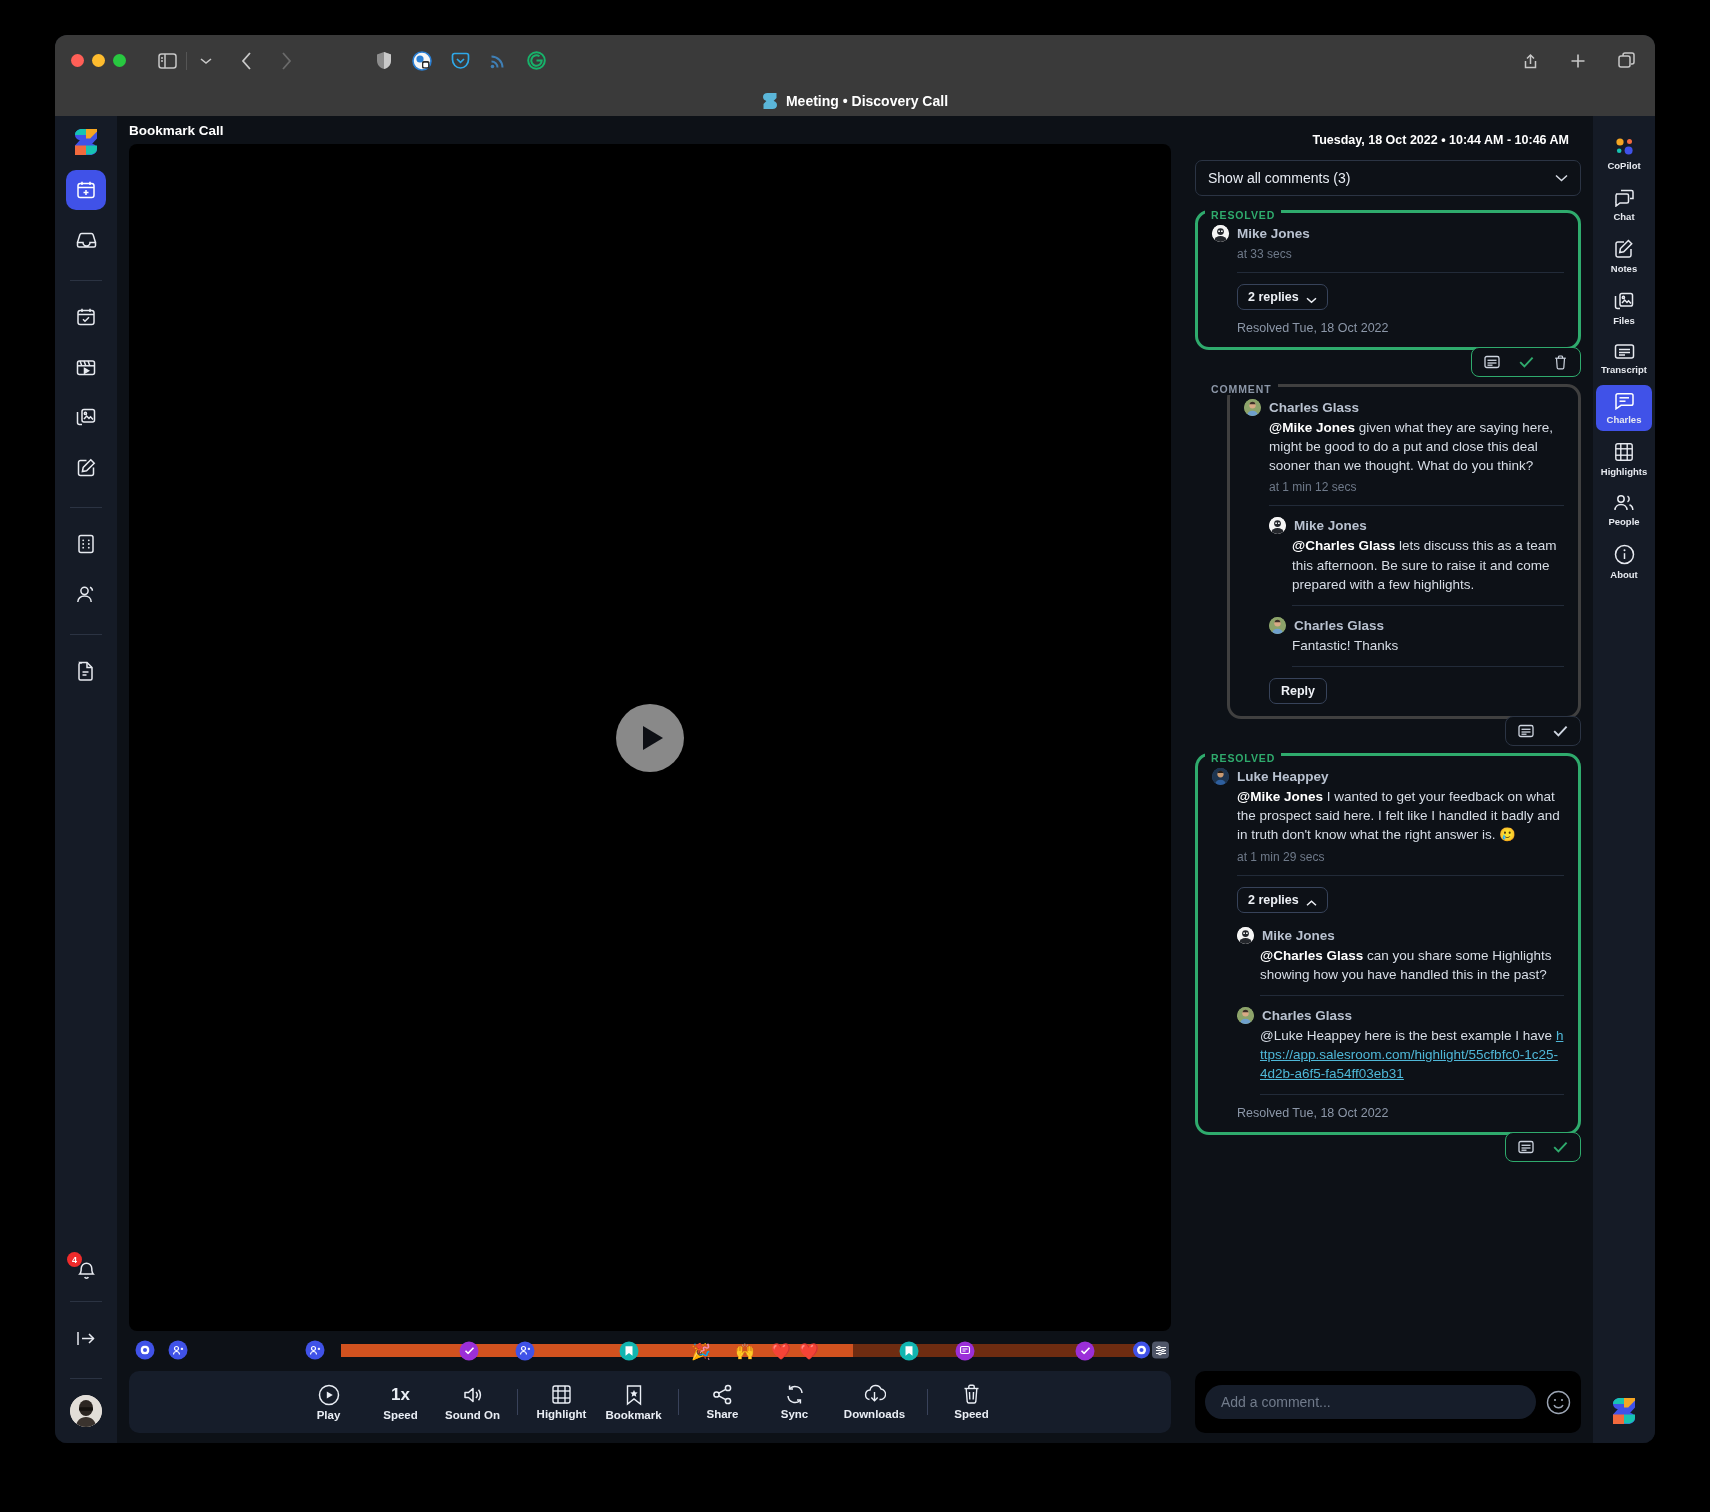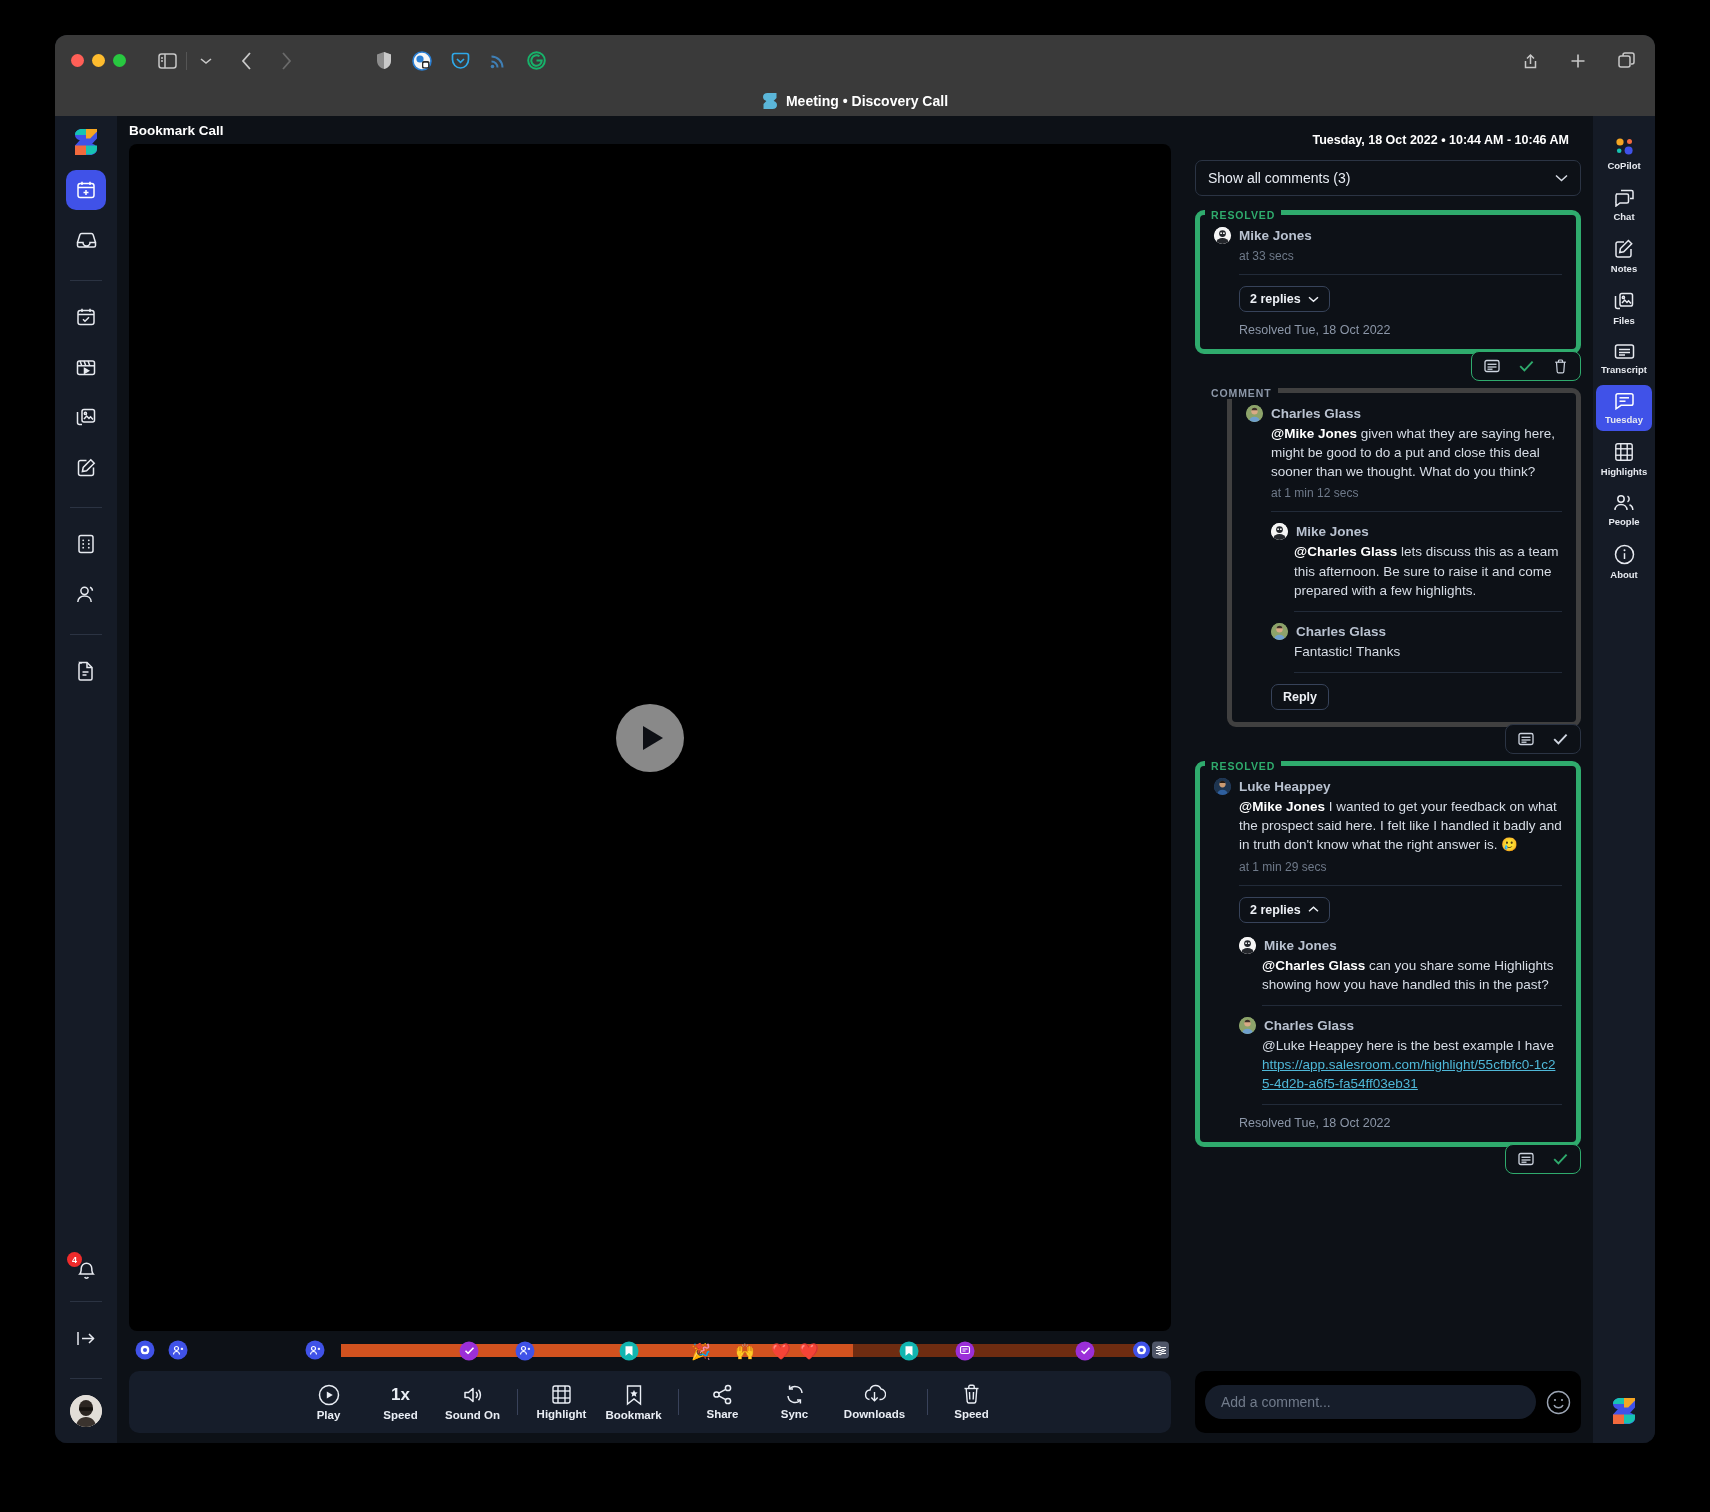--- a/index.html
+++ b/index.html
@@ -159,21 +159,21 @@
   .selectbox {
     margin: 6px 12px 0; height: 36px;
     border: 1px solid #2b3444; border-radius: 7px;
     display: flex; align-items: center; justify-content: space-between;
     padding: 0 12px; color: #e8ecf3; font-size: 14px;
   }
   .cards { flex: 1; overflow: hidden; padding: 8px 12px 0; min-height: 0; }
 
   .cardwrap { margin-bottom: 6px; position: relative; }
   .fset {
-    border: 5px solid #404040; border-radius: 9px;
+    border: 3px solid #404040; border-radius: 14px;
     padding: 12px 14px 12px 14px; margin-top: 6px;
   }
   .fset.resolved { border-color: #2fab6d; }
   .legend {
     position: absolute; left: 10px; top: -1px;
     background: #0d1117; padding: 0 6px;
     font-size: 10.5px; font-weight: 700; letter-spacing: .9px;
     color: #8c97a8;
   }
   .legend.green { color: #2fab6d; }
@@ -181,21 +181,21 @@
   .av { width: 17px; height: 17px; border-radius: 50%; flex: none; overflow: hidden; }
   .av.mike { background: #f2f2f2; display:flex; align-items:center; justify-content:center; }
   .av.charles { background: #7d9a63; }
   .av.luke { background: #2b4a78; }
   .c-name { color: #b9c2d0; font-size: 13.5px; font-weight: 700; }
   .c-body { color: #d7dde6; font-size: 13.5px; line-height: 1.42; padding-left: 25px; }
   .c-body b { color: #fff; font-weight: 700; }
   .c-time { color: #6f7a8a; font-size: 12px; padding-left: 25px; margin-top: 5px; }
   .c-rule { height: 1px; background: #222b39; margin: 11px 0 11px 25px; }
   .pill {
-    display: inline-flex; align-items: center; gap: 7px;
+    display: inline-flex; align-items: flex-end; gap: 7px;
     border: 1px solid #37435a; border-radius: 7px;
     padding: 5px 10px; color: #eef1f6; font-size: 12.5px; font-weight: 700;
     margin-left: 25px;
   }
   .resolved-at { color: #8c97a8; font-size: 12.5px; padding-left: 25px; margin-top: 11px; }
   .reply-btn {
     display: inline-flex; align-items: center;
     border: 1px solid #37435a; border-radius: 7px;
     padding: 5px 11px; color: #eef1f6; font-size: 12.5px; font-weight: 700;
     margin-left: 25px;
@@ -988,21 +988,21 @@
       </div>
 
       <div class="rr-btn active">
         <span>
           <svg width="21" height="18" viewBox="0 0 21 18" fill="none" stroke="#fff" stroke-width="1.5">
               <path d="M2 3.5A1.8 1.8 0 013.8 1.7h13.4A1.8 1.8 0 0119 3.5v8a1.8 1.8 0 01-1.8 1.8H7l-5 3.5V3.5z"></path>
               <line x1="5.5" y1="5.8" x2="15" y2="5.8"></line>
               <line x1="5.5" y1="9.2" x2="11.5" y2="9.2"></line>
             </svg>
         </span>
-        <span class="rr-lbl">Tuesday</span>
+        <span class="rr-lbl">Charles</span>
       </div>
 
       <div class="rr-btn">
         <span>
           <svg width="20" height="20" viewBox="0 0 20 20" fill="none" stroke="#e7eaf0" stroke-width="1.4">
               <rect x="1.8" y="1.8" width="16.4" height="16.4" rx="2"></rect>
               <line x1="6.8" y1="1.8" x2="6.8" y2="18.2"></line>
               <line x1="13.2" y1="1.8" x2="13.2" y2="18.2"></line>
               <line x1="1.8" y1="6.8" x2="18.2" y2="6.8"></line>
               <line x1="1.8" y1="13.2" x2="18.2" y2="13.2"></line>

